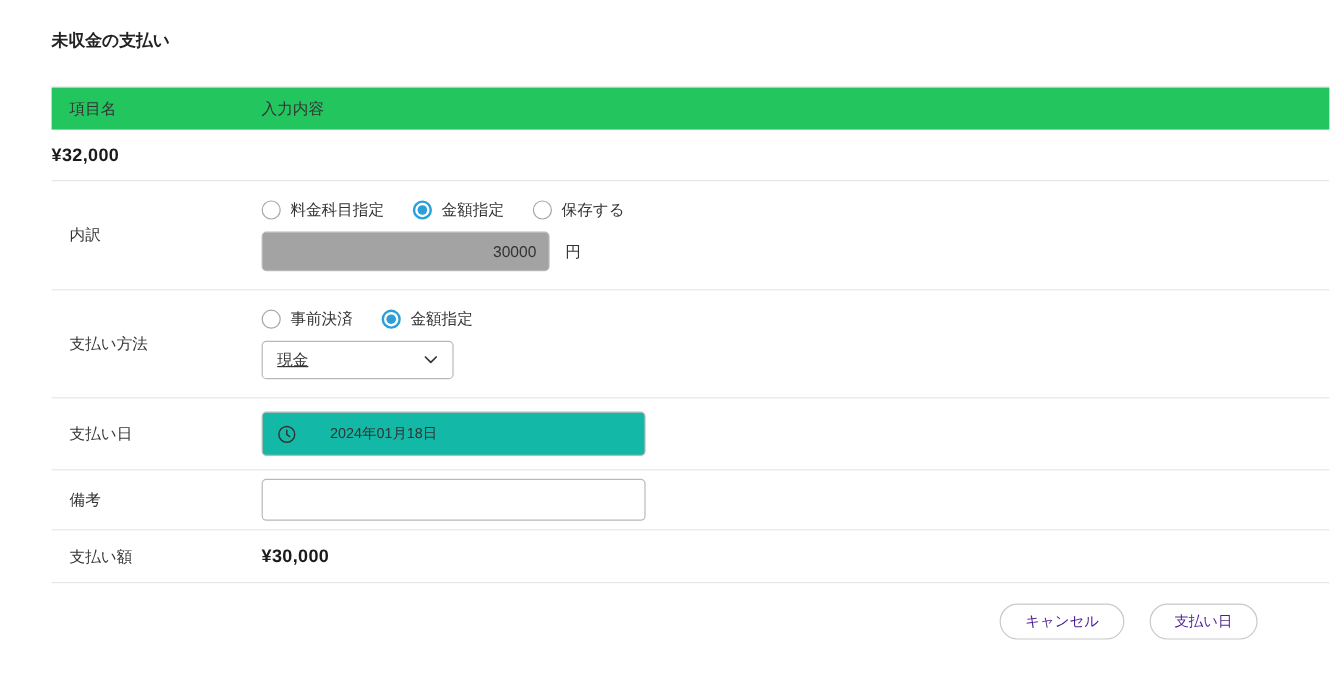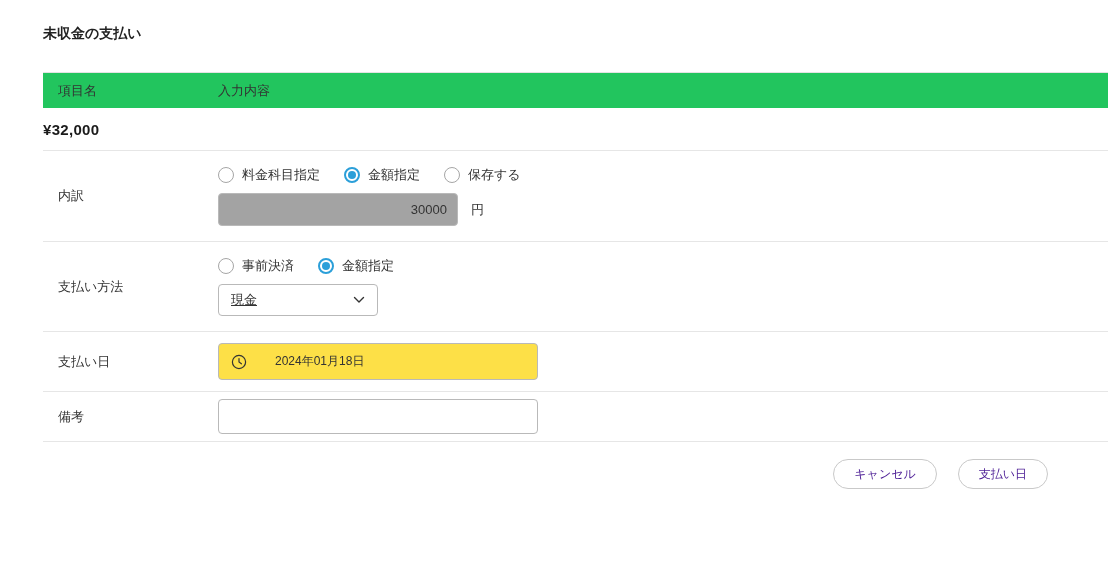--- a/index.html
+++ b/index.html
@@ -67,21 +67,21 @@
     display:flex; align-items:center; justify-content:space-between;
     padding:0 12px; font-size:13px; color:#333333;
     background:#ffffff; cursor:pointer;text-decoration:underline;
   }
   .chevron svg, .clock svg { display:block; }
 
   .date-input {
     width:320px; height:37px;
     border:1px solid #b9b9b9; border-radius:4px;
     display:flex; align-items:center;
-    padding:0 12px; background:#fde047; cursor:text;
+    padding:0 12px; background:#14b8a6; cursor:text;
   }
   .clock { margin-right:28px; }
   .date-text { font-size:12px; color:#333333; }
 
   .remarks-input {
     width:320px; height:35px;
     border:1px solid #b9b9b9; border-radius:4px;
     padding:0 10px; font-size:13px; color:#333333;
     font-family:"Liberation Sans","DejaVu Sans",sans-serif;
     outline:none; background:#ffffff;
@@ -177,20 +177,24 @@
       </div>
     </div>
 
     <div class="row pad-sm">
       <div class="cell-label">備考</div>
       <div class="cell-value">
         <input class="remarks-input" type="text" value="" style="">
       </div>
     </div>
 
+    <div class="row row-amount">
+      <div class="cell-label">支払い額</div>
+      <div class="cell-value money-value">¥30,000</div>
+    </div>
 
   </div>
 
   <div class="footer">
     <button class="btn">キャンセル</button>
     <button class="btn">支払い日</button>
   </div>
 </div>
 
 </body></html>

